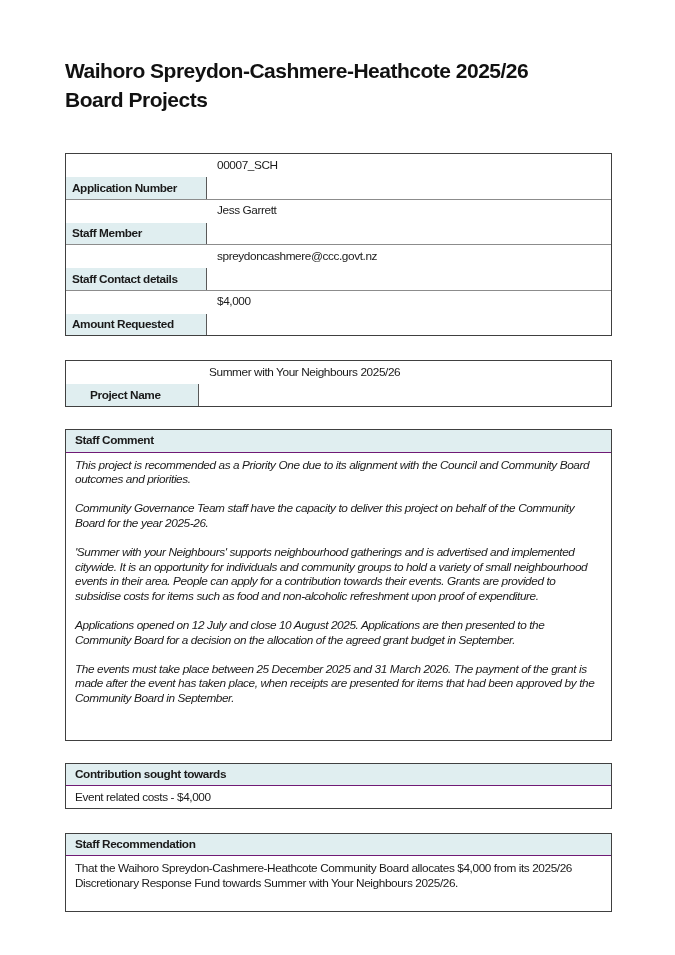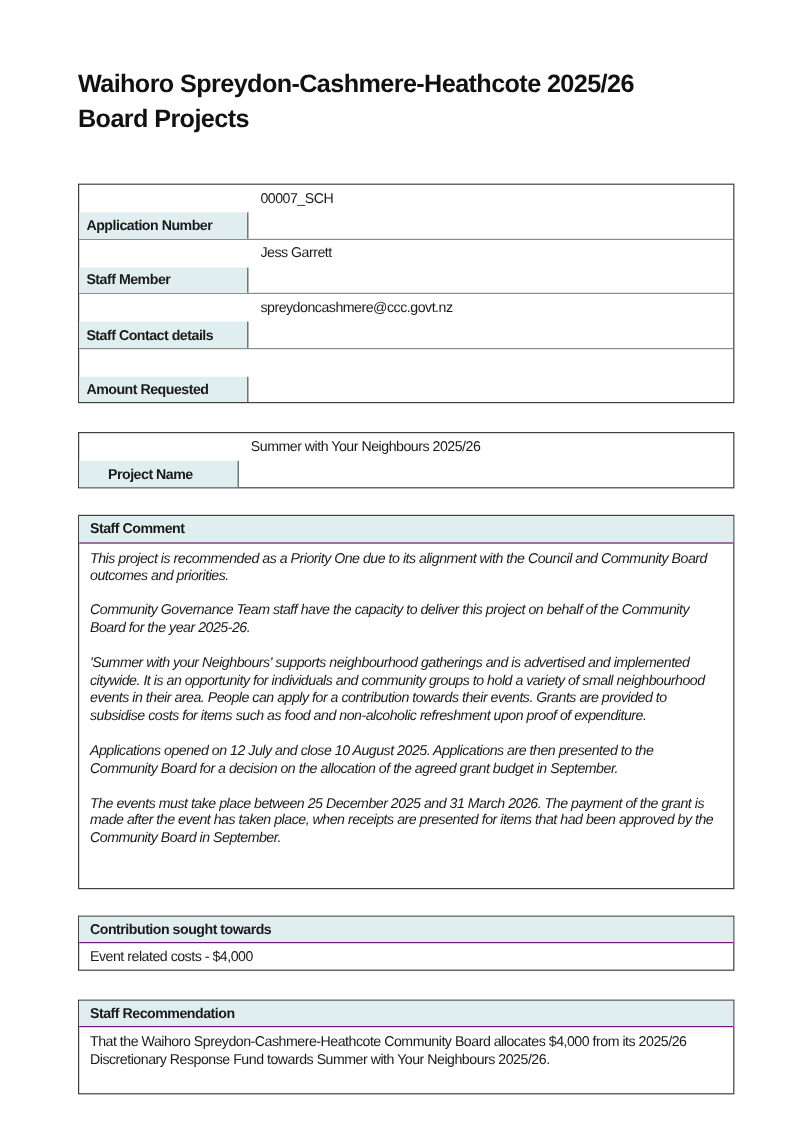--- a/index.html
+++ b/index.html
@@ -80,20 +80,21 @@
     <div class="kv-row">
       <div class="kv-label">Staff Member</div>
       <div class="kv-value">Jess Garrett</div>
     </div>
     <div class="kv-row">
       <div class="kv-label">Staff Contact details</div>
       <div class="kv-value">spreydoncashmere@ccc.govt.nz</div>
     </div>
     <div class="kv-row">
       <div class="kv-label">Amount Requested</div>
+      <div class="kv-value">$4,000</div>
     </div>
   </div>
 
   <div class="tbl project-tbl">
     <div class="kv-row">
       <div class="kv-label">Project Name</div>
       <div class="kv-value">Summer with Your Neighbours 2025/26</div>
     </div>
   </div>
 

